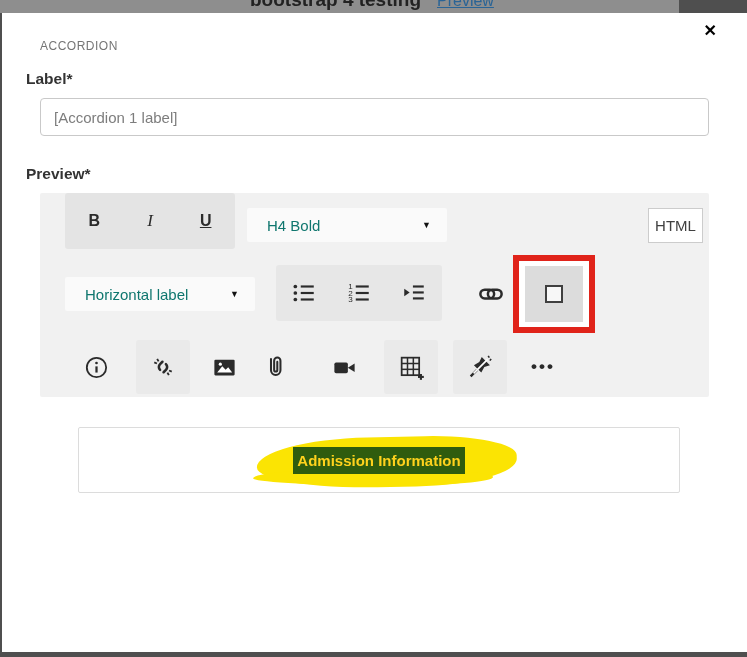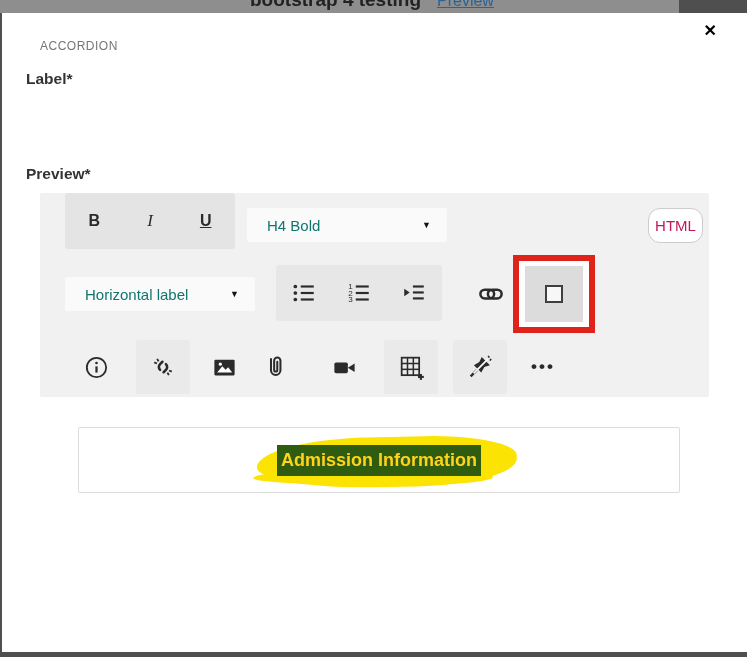--- a/index.html
+++ b/index.html
@@ -31,21 +31,21 @@
   .btn-bold { font-size:16px; font-weight:700; color:#2b2b2b; }
   .btn-italic { font-size:17px; font-style:italic; font-family:"Liberation Serif","DejaVu Serif",serif; color:#2b2b2b; }
   .btn-underline { font-size:16px; font-weight:600; text-decoration:underline; color:#2b2b2b; }
 
   .dropdown { position:absolute; background:#fafafa; border-radius:2px; display:flex; align-items:center; justify-content:space-between; cursor:pointer; }
   .heading-dropdown { left:207px; top:15px; width:200px; height:34px; padding:0 16px 0 20px; }
   .element-dropdown { left:25px; top:84px; width:190px; height:34px; padding:0 16px 0 20px; }
   .dropdown-label { font-size:15px; color:#0f766e; }
   .caret { font-size:9px; color:#111; }
 
-  .html-button { position:absolute; left:608px; top:15px; width:55px; height:35px; background:#fff; border:1px solid #ccc; border-radius:12px; font-size:15px; color:#be185d; cursor:pointer; font-family:inherit; }
+  .html-button { position:absolute; left:608px; top:15px; width:55px; height:35px; background:#fff; border:1px solid #ccc; border-radius:0; font-size:15px; color:#404040; cursor:pointer; font-family:inherit; }
 
   .list-tile { position:absolute; left:236px; top:72px; width:166px; height:56px; background:#e7e7e7; border-radius:3px; display:flex; align-items:center; justify-content:space-around; }
   .link-btn { position:absolute; left:436px; top:86px; width:30px; height:30px; }
 
   .annotated-btn { position:absolute; left:473px; top:62px; width:82px; height:78px; border:6px solid #e0231a; background:#fff; display:flex; align-items:center; justify-content:center; padding:0; }
   .annotated-tile { width:58px; height:56px; background:#dcdcdc; display:flex; align-items:center; justify-content:center; }
   .square-glyph { width:18px; height:18px; border:2px solid #3f3f3f; background:#f7f7f7; }
 
   .row3-icon { position:absolute; top:147px; width:54px; height:54px; }
   .row3-tile { background:#eaeaea; border-radius:3px; }
@@ -63,38 +63,39 @@
 
   
   .acc-item { position:absolute; left:76px; width:602px; height:66px; background:#fff; border:1px solid #dcdcdc; border-radius:2px; display:flex; align-items:center; justify-content:center; cursor:pointer; }
   .acc-item-1 { top:414px; }
   .acc-item-2 { top:500px; }
   .acc-title { font-size:17px; font-weight:700; color:#333; position:relative; z-index:2; }
 
   .hl-wrap { position:relative; display:flex; align-items:center; justify-content:center; }
   .hl-blob { position:absolute; left:50%; top:50%; width:260px; height:50px; background:#fbe403; transform:translate(-47%,-46%) rotate(-1.2deg); border-radius:46% 38% 42% 50% / 60% 45% 55% 48%; z-index:0; }
   .hl-blob::after { content:""; position:absolute; left:-4px; bottom:2px; width:240px; height:16px; background:#fbe403; border-radius:50% 40% 45% 55% / 65% 50% 60% 45%; transform:rotate(1.4deg); }
-  .hl-selected { position:relative; z-index:2; background:#2f5c0e; color:#ffd21c; font-size:18px; font-weight:700; padding:5px 4px; }
+  .hl-selected { position:relative; z-index:2; background:#2f5c0e; color:#ffd21c; font-size:15px; font-weight:700; padding:5px 4px; }
 </style>
 </head>
 <body>
 
 <div class="backdrop-strip">
   <div class="backdrop-row">
     <span class="backdrop-title">bootstrap 4 testing</span>
     <span class="backdrop-preview">Preview</span>
   </div>
 </div>
 
 <div class="modal">
 
   <div class="modal-title">ACCORDION</div>
   <button class="modal-close">✕</button>
 
   <div class="field-label label-field-label">Label*</div>
+  <input class="label-input" type="text" value="[Accordion 1 label]" style="">
 
   <div class="field-label content-field-label">Preview*</div>
 
   <div class="toolbar">
 
     <div class="biu-tile">
       <button class="tbtn btn-bold">B</button>
       <button class="tbtn btn-italic">I</button>
       <button class="tbtn btn-underline">U</button>
     </div>

